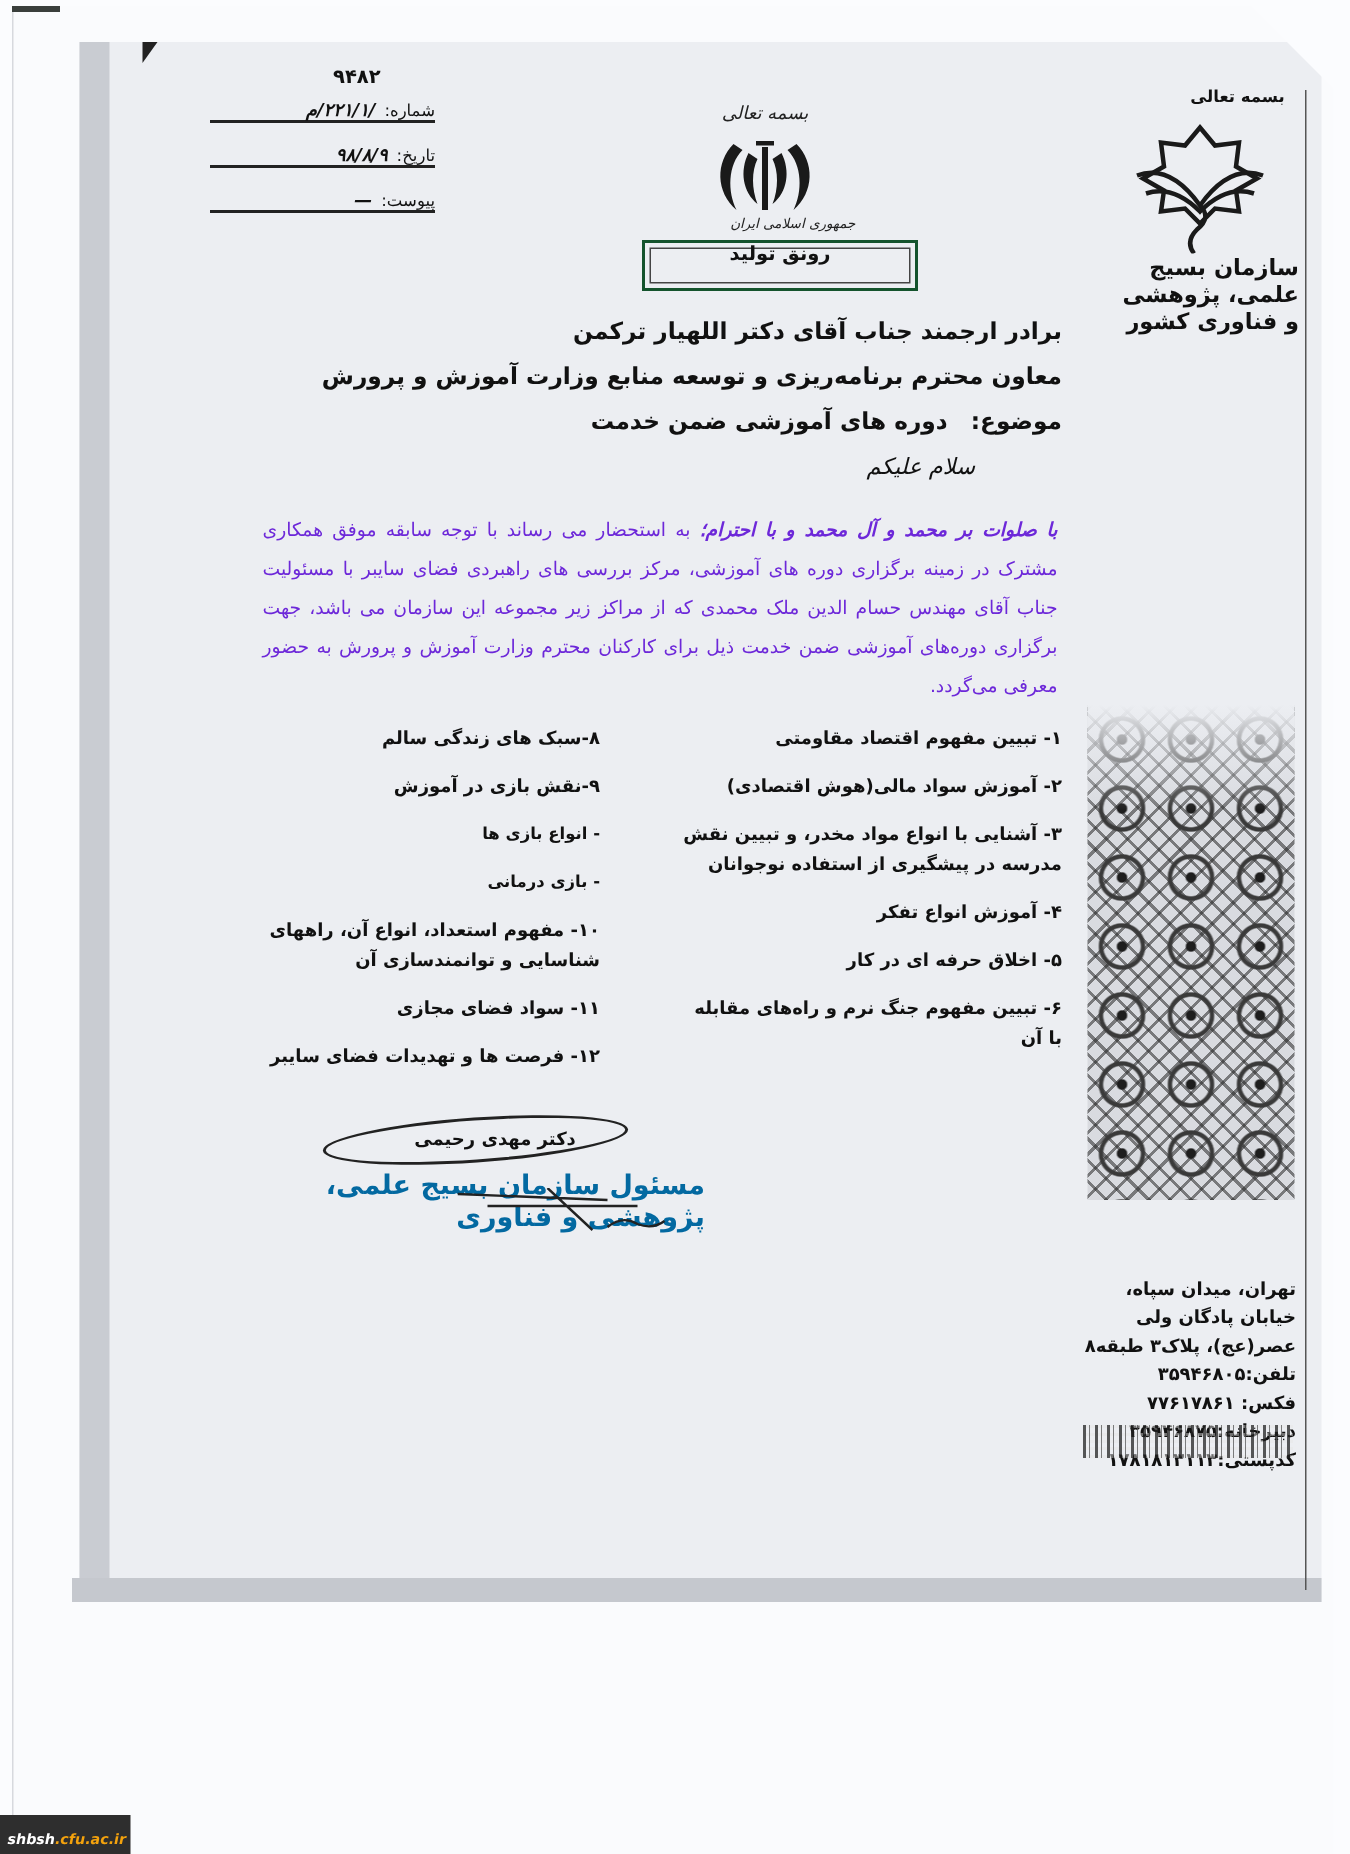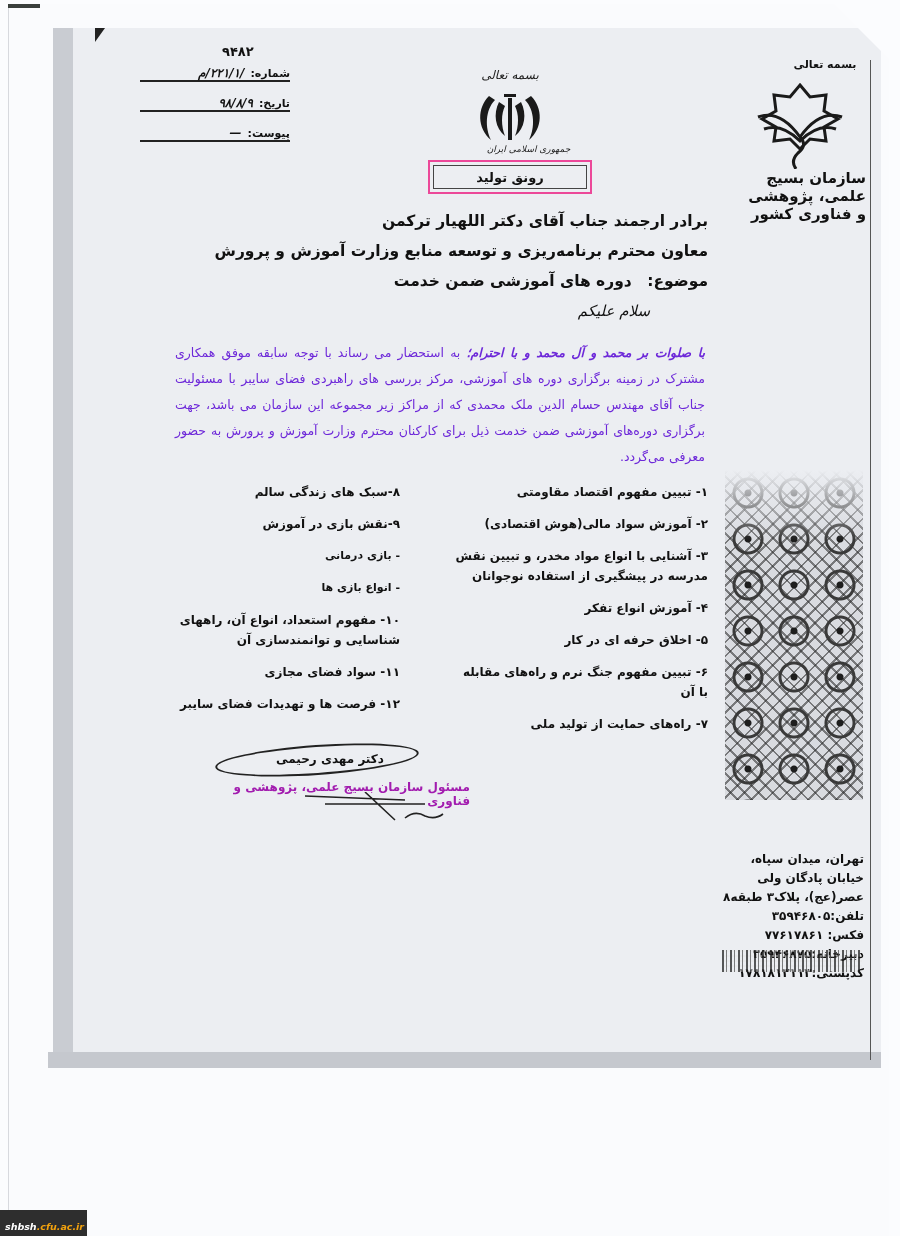--- a/index.html
+++ b/index.html
@@ -44,41 +44,41 @@
     }
     .rtl { direction: rtl; unicode-bidi: embed; }
     .meta-block {
       position: absolute; left: 140px; top: 58px; width: 150px;
       font-size: 11px; color: #111;
     }
     .meta-line {
       display: flex; align-items: flex-end; height: 22px;
       border-bottom: 2px solid #222; margin-bottom: 6px;
     }
-    .meta-label { font-weight: bold; margin-left: 6px; white-space: nowrap; }
+    .meta-label { font-weight: normal; margin-left: 6px; white-space: nowrap; }
     .meta-value { font-style: italic; font-weight: bold; font-size: 12px; }
     .meta-number {
       position: absolute; left: 222px; top: 44px; font-size: 13px;
       font-weight: bold; color: #111; letter-spacing: 2px;
     }
     .basmala {
       position: absolute; left: 470px; top: 68px; width: 80px; text-align: center;
       font-family: "DejaVu Serif", serif; font-style: italic; font-size: 12px; color: #222;
     }
     .emblem {
       position: absolute; left: 475px; top: 90px; width: 70px; height: 56px;
     }
     .emblem-caption {
       position: absolute; left: 481px; top: 144px; width: 95px; text-align: center;
       font-family: "DejaVu Serif", serif; font-style: italic; font-size: 9px; color: #222;
     }
     .slogan-box {
-      position: absolute; left: 428px; top: 160px; width: 164px; height: 34px;
-      border: 2px solid #ec4899; box-sizing: border-box;
-      display: flex; align-items: center; justify-content: center;
+      position: absolute; left: 428px; top: 160px; width: 184px; height: 34px;
+      border: 2px solid #14532d; box-sizing: border-box;
+      display: flex; align-items: flex-start; justify-content: center;
     }
     .slogan-box::before {
       content: ""; position: absolute; inset: 3px; border: 1px solid #444;
     }
     .slogan-text { font-weight: bold; font-size: 13px; color: #111; position: relative; }
     .org-header {
       position: absolute; left: 730px; top: 58px; width: 140px; text-align: center; color: #111;
     }
     .org-basmala { font-weight: bold; font-size: 11px; margin-left: 50px; }
     .org-logo { width: 100px; height: 90px; margin: 8px auto 0; display: block; }
@@ -110,21 +110,21 @@
     .signature-name {
       position: absolute; left: 250px; top: 752px; width: 160px; text-align: center;
       font-weight: bold; font-size: 12px; color: #111;
     }
     .signature-oval {
       position: absolute; left: 215px; top: 745px; width: 200px; height: 26px;
       border: 2px solid #222; border-radius: 50%; transform: rotate(-4deg);
     }
     .signature-title {
       position: absolute; left: 200px; top: 780px; width: 270px; text-align: right;
-      font-weight: bold; font-size: 12px; color: #a21caf;
+      font-weight: bold; font-size: 18px; color: #0369a1;
     }
     .signature-stroke {
       position: absolute; left: 305px; top: 792px; width: 140px; height: 30px;
     }
     .ornament-strip {
       position: absolute; left: 725px; top: 470px; width: 138px; height: 330px;
       background-color: #d9dbe0;
       background-image:
         radial-gradient(circle at 50% 50%, #1e1e1e 0 3px, transparent 4px),
         radial-gradient(circle at 50% 50%, transparent 0 12px, #3a3a3a 13px 15px, transparent 16px),
@@ -226,28 +226,27 @@
   <span>به استحضار می رساند با توجه سابقه موفق همکاری مشترک در زمینه برگزاری دوره های آموزشی، مرکز بررسی های راهبردی فضای سایبر با مسئولیت جناب آقای مهندس حسام الدین ملک محمدی که از مراکز زیر مجموعه این سازمان می باشد، جهت برگزاری دوره‌های آموزشی ضمن خدمت ذیل برای کارکنان محترم وزارت آموزش و پرورش به حضور معرفی می‌گردد.</span>
 </div>
 
 <div class="col-right rtl">
   <div class="course-item">۱- تبیین مفهوم اقتصاد مقاومتی</div>
   <div class="course-item">۲- آموزش سواد مالی(هوش اقتصادی)</div>
   <div class="course-item">۳- آشنایی با انواع مواد مخدر، و تبیین نقش مدرسه در پیشگیری از استفاده نوجوانان</div>
   <div class="course-item">۴- آموزش انواع تفکر</div>
   <div class="course-item">۵- اخلاق حرفه ای در کار</div>
   <div class="course-item">۶- تبیین مفهوم جنگ نرم و راه‌های مقابله با آن</div>
-  <div class="course-item">۷- راه‌های حمایت از تولید ملی</div>
 </div>
 
 <div class="col-left rtl">
   <div class="course-item">۸-سبک های زندگی سالم</div>
   <div class="course-item">۹-نقش بازی در آموزش</div>
+  <div class="course-item course-sub">- انواع بازی ها</div>
   <div class="course-item course-sub">- بازی درمانی</div>
-  <div class="course-item course-sub">- انواع بازی ها</div>
   <div class="course-item">۱۰- مفهوم استعداد، انواع آن، راههای شناسایی و توانمندسازی آن</div>
   <div class="course-item">۱۱- سواد فضای مجازی</div>
   <div class="course-item">۱۲- فرصت ها و تهدیدات فضای سایبر</div>
 </div>
 
 <div class="signature-oval"></div>
 <div class="signature-name rtl">دکتر مهدی رحیمی</div>
 <div class="signature-title rtl">مسئول سازمان بسیج علمی، پژوهشی و فناوری</div>
 <svg class="signature-stroke" viewBox="0 0 140 30">
   <path d="M0 4 L100 8 M20 12 L120 12 M60 0 L90 28 M100 26 Q110 18 120 24 Q130 28 138 22" fill="none" stroke="#222" stroke-width="1.6"></path>

